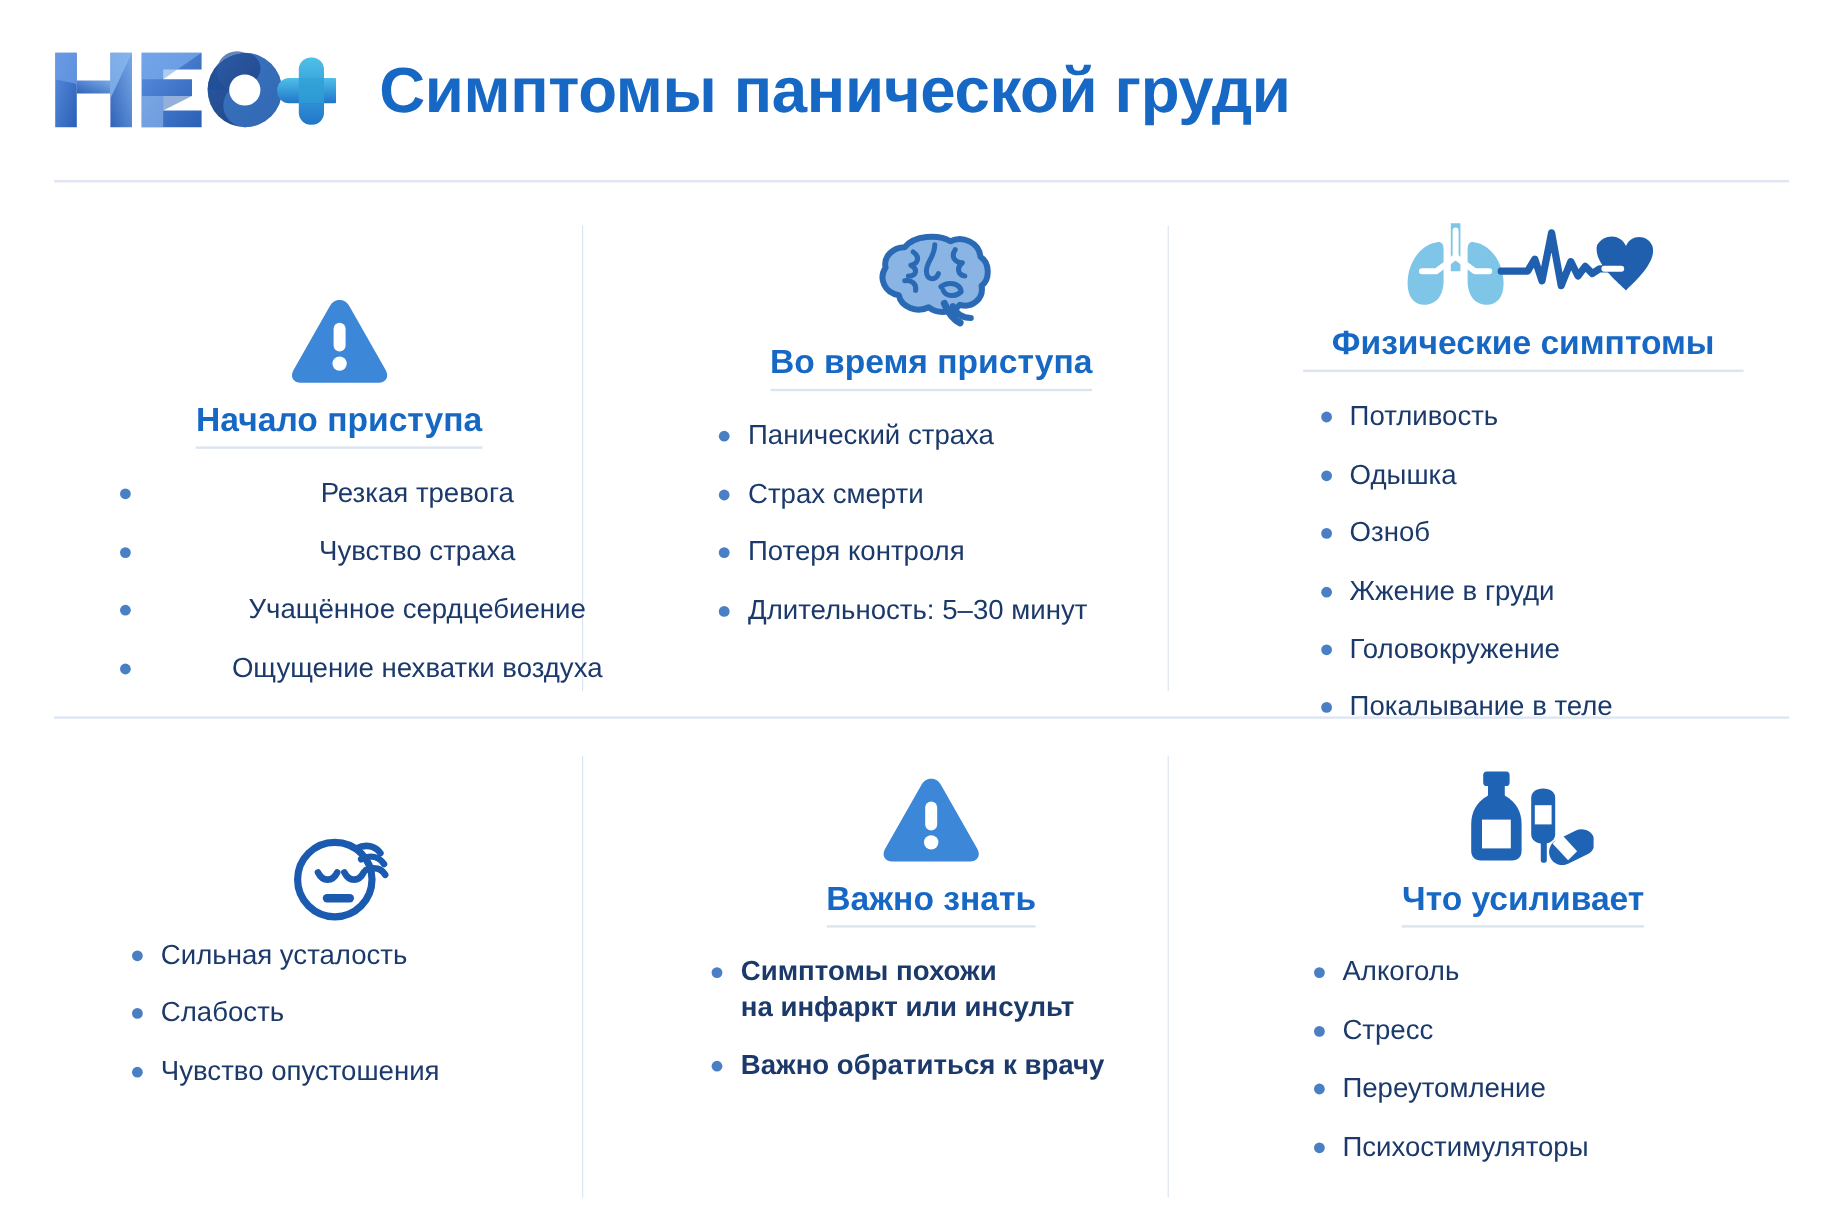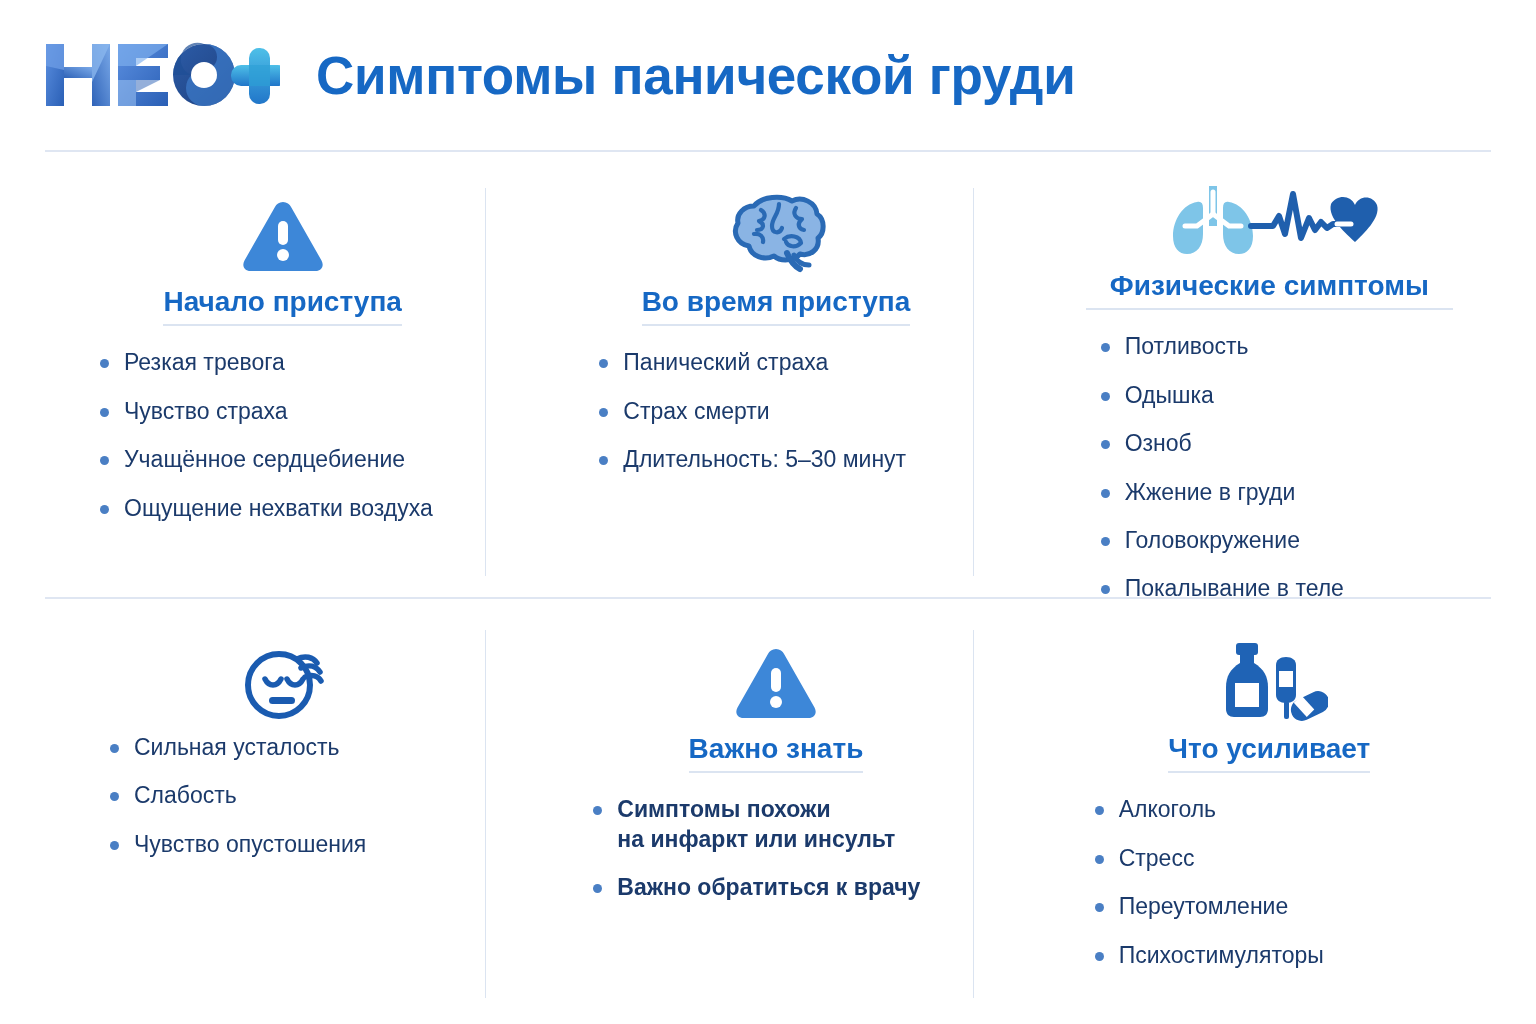--- a/index.html
+++ b/index.html
@@ -84,21 +84,21 @@
   .vrule.b2 { left: 973px; top: 478px; height: 368px; }
 
   .card {
     flex: 1 1 0;
     display: flex;
     flex-direction: column;
     align-items: center;
     padding-top: 30px;
     box-sizing: border-box;
   }
-  .card-col-1 { padding-left: 46px; padding-right: 10px; }
+  .card-col-1 { padding-left: 46px; padding-right: 10px; margin-top: 48px; }
   .card-col-2 { padding-left: 10px;  padding-right: 10px; }
   .card-col-3 { padding-left: 10px;  padding-right: 30px; }
 
   .icon-box {
     height: 92px;
     display: flex;
     align-items: flex-end;
     justify-content: center;
     margin-bottom: 12px;
   }
@@ -134,21 +134,21 @@
   .list li::before {
     content: "";
     position: absolute;
     left: 2px;
     top: 11px;
     width: 9px;
     height: 9px;
     border-radius: 50%;
     background: #4a7fc4;
   }
-  .list.indent-a  { padding-left: 52px; }
+  .list.indent-a  { padding-left: 52px; text-align: center; }
   .list.indent-b  { padding-left: 58px; }
   .list.indent-c  { padding-left: 66px; }
   .list.indent-d  { padding-left: 62px; }
   .list.indent-e  { padding-left: 52px; font-weight: bold; }
   .list.indent-f  { padding-left: 60px; }
 
   .list .l2 { display: block; padding-left: 0; }
 </style>
 </head>
 <body>
@@ -241,20 +241,21 @@
             <path d="M30 42 C36 41 40 45 39 50"></path>
           </g>
           <path d="M63 61 C66 68 70 74 76 77" fill="none" stroke="#2a6ab5" stroke-width="6" stroke-linecap="round"></path>
           <path d="M70 63 C73 70 79 73 85 73" fill="none" stroke="#2a6ab5" stroke-width="5" stroke-linecap="round"></path>
         </svg>
       </div>
       <div class="card-title">Во время приступа</div>
       <ul class="list indent-b">
         <li>Панический страха</li>
         <li>Страх смерти</li>
+        <li>Потеря контроля</li>
         <li>Длительность: 5–30 минут</li>
       </ul>
     </div>
 
     <div class="card card-col-3">
       <div class="icon-box">
         <svg width="236" height="76" viewBox="0 0 236 76">
 
           <g fill="#7ec5e8">
             <path d="M46 20 C32 22 22 38 22 54 C22 66 28 72 36 72 C46 72 52 64 52 52 L52 26 C52 21 50 19 46 20 Z"></path>

